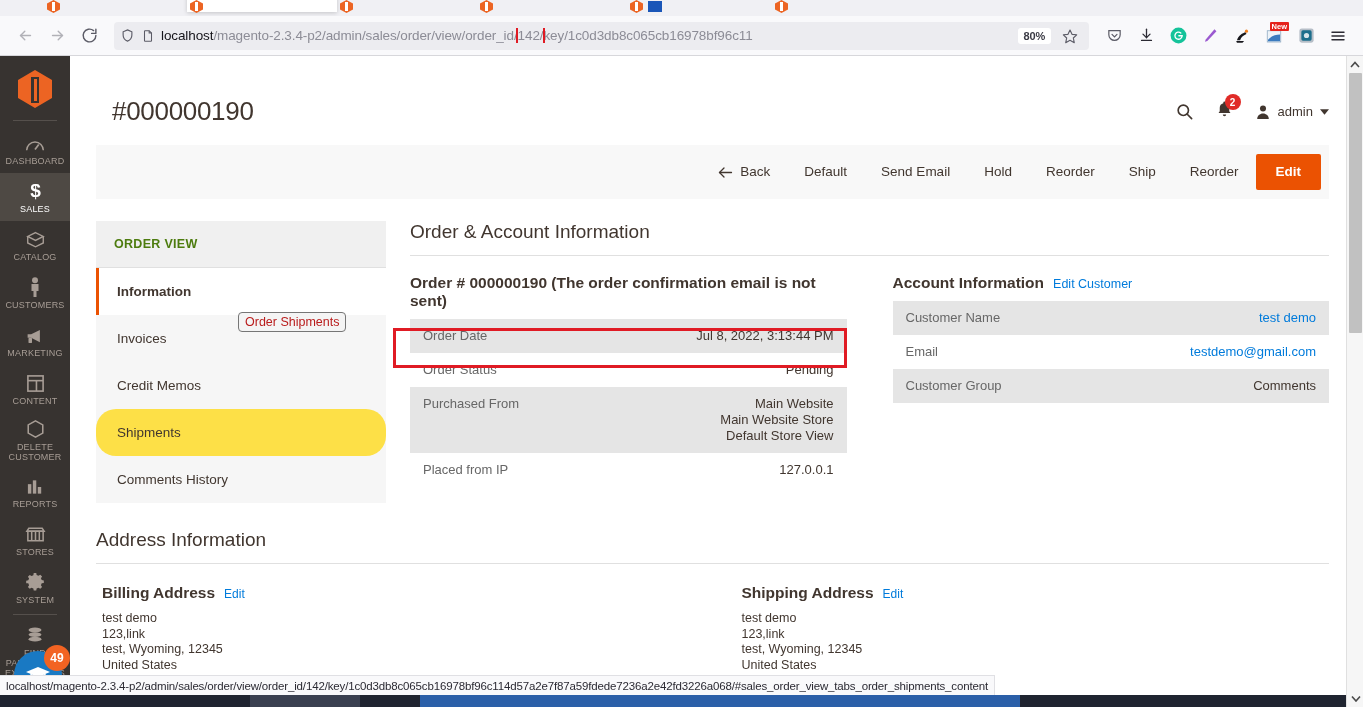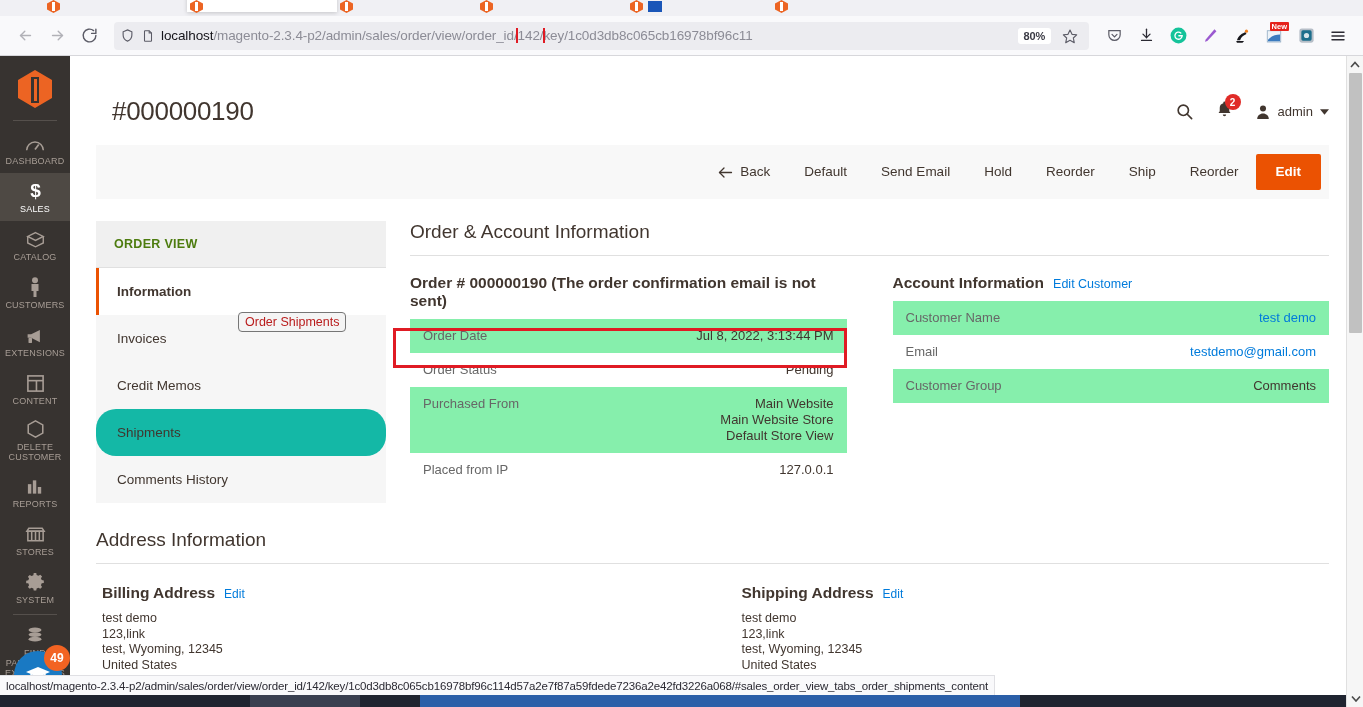--- a/index.html
+++ b/index.html
@@ -170,21 +170,21 @@
   .ov-head {
     background:#f0f0f0; padding: 16px 18px; font-size: 12.5px; font-weight: 700;
     color:#4d7c0f; letter-spacing:.3px; border-bottom: 1px solid #e0e0e0;
   }
   .ov-list { background:#f6f6f6; }
   .ov-item {
     padding: 16px 18px; font-size: 13.5px; color:#41362f; position:relative;
     border-left: 3px solid transparent;
   }
   .ov-item.active { background:#fff; border-left-color:#eb5202; font-weight:600; }
-  .ov-item.hover { background:#14b8a6;border-radius:20px; }
+  .ov-item.hover { background:#fde047;border-radius:20px; }
 
   .tooltip-native {
     position: absolute; left: 168px; top: 256px; background:#f4f4f4;
     border: 1px solid #767676; border-radius: 4px; font-size: 12.5px;
     color:#b91c1c; padding: 2px 6px; z-index: 40;
     font-family: "Liberation Sans", sans-serif;
   }
 
   
   .detail { flex: 1; min-width: 0; }
@@ -203,21 +203,21 @@
 
   table.kv { width: 100%; border-collapse: collapse; }
   table.kv th {
     text-align:left; font-weight:400; color:#676767; font-size:13px;
     padding: 9px 13px; vertical-align: top; width: 50%;
   }
   table.kv td {
     text-align:right; color:#41362f; font-size:13px; padding: 9px 13px;
     vertical-align: top; line-height: 16px;
   }
-  table.kv tr.alt th, table.kv tr.alt td { background:#86efac; }
+  table.kv tr.alt th, table.kv tr.alt td { background:#e5e5e5; }
   table.kv td a { color:#007bdb; text-decoration:none; }
 
   .hl-box {
     position:absolute; border: 3px solid #e01b24; pointer-events:none; z-index: 20;
   }
 
   .addr-sect { padding: 26px 34px 0 26px; }
   .addr-body { display:flex; gap: 46px; padding-top: 2px;}
   .addr-col { flex:1; }
   .addr-lines { font-size: 12.5px; color:#41362f; line-height: 15.5px; }
@@ -423,21 +423,21 @@
         <span class="lbl">CUSTOMERS</span>
       </div>
 
       <div class="nav-item">
         <span class="ico">
           <svg width="21" height="18" viewBox="0 0 24 20" fill="#a79d95">
               <path d="M3 8h4l10-5v14L7 12H3z"></path>
               <rect x="4" y="12" width="4" height="6" rx="1"></rect>
             </svg>
         </span>
-        <span class="lbl">EXTENSIONS</span>
+        <span class="lbl">MARKETING</span>
       </div>
 
       <div class="nav-item">
         <span class="ico">
           <svg width="19" height="19" viewBox="0 0 20 20" fill="none" stroke="#a79d95" stroke-width="1.7">
               <rect x="2" y="2" width="16" height="16"></rect>
               <line x1="2" y1="7" x2="18" y2="7"></line>
               <line x1="11" y1="7" x2="11" y2="18"></line>
             </svg>
         </span>

